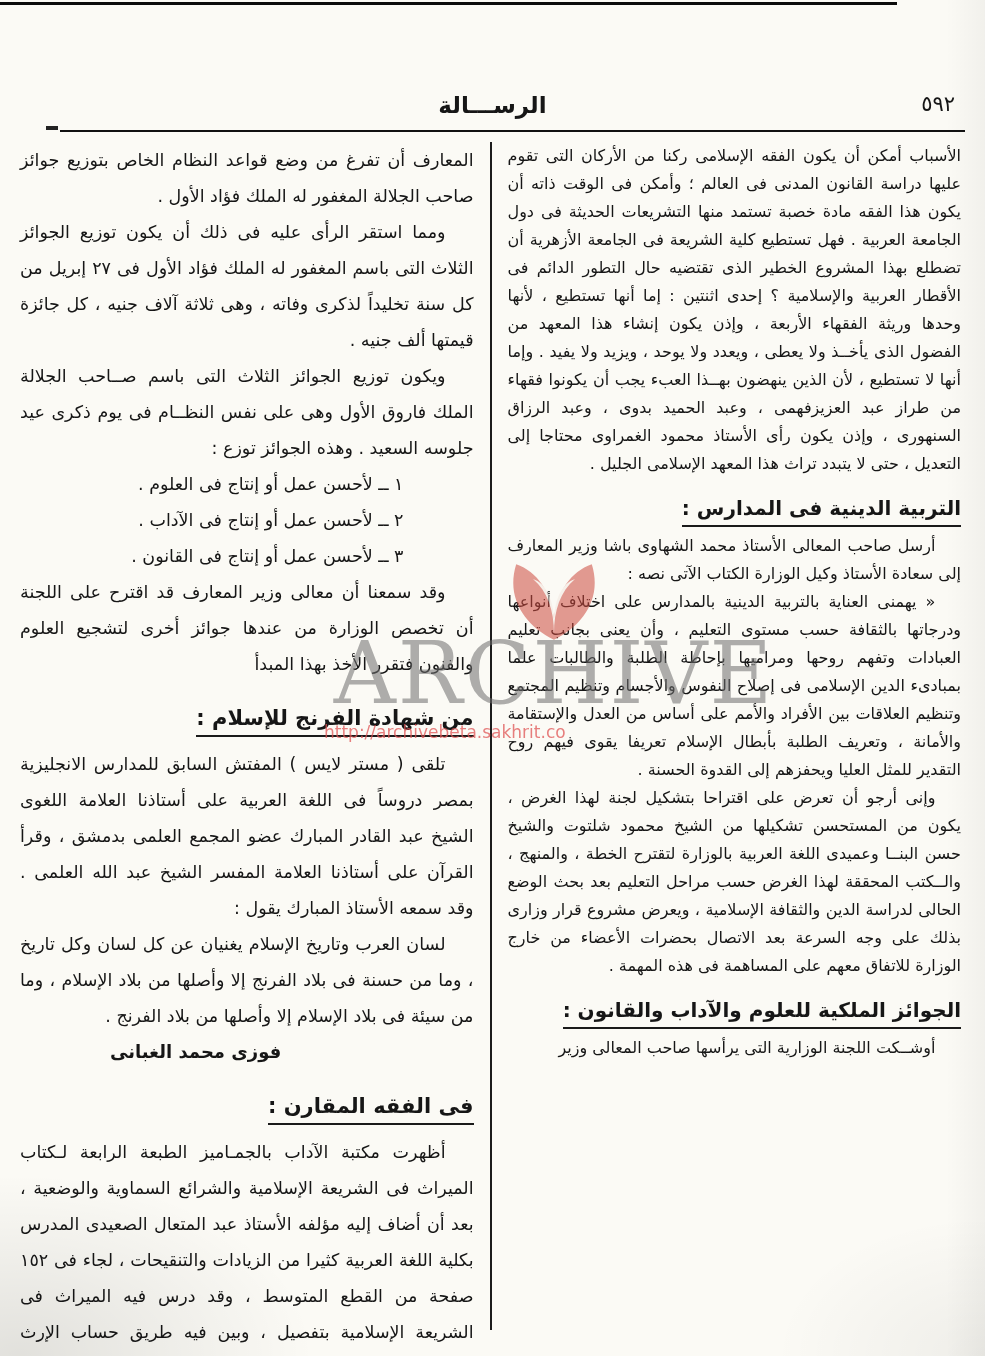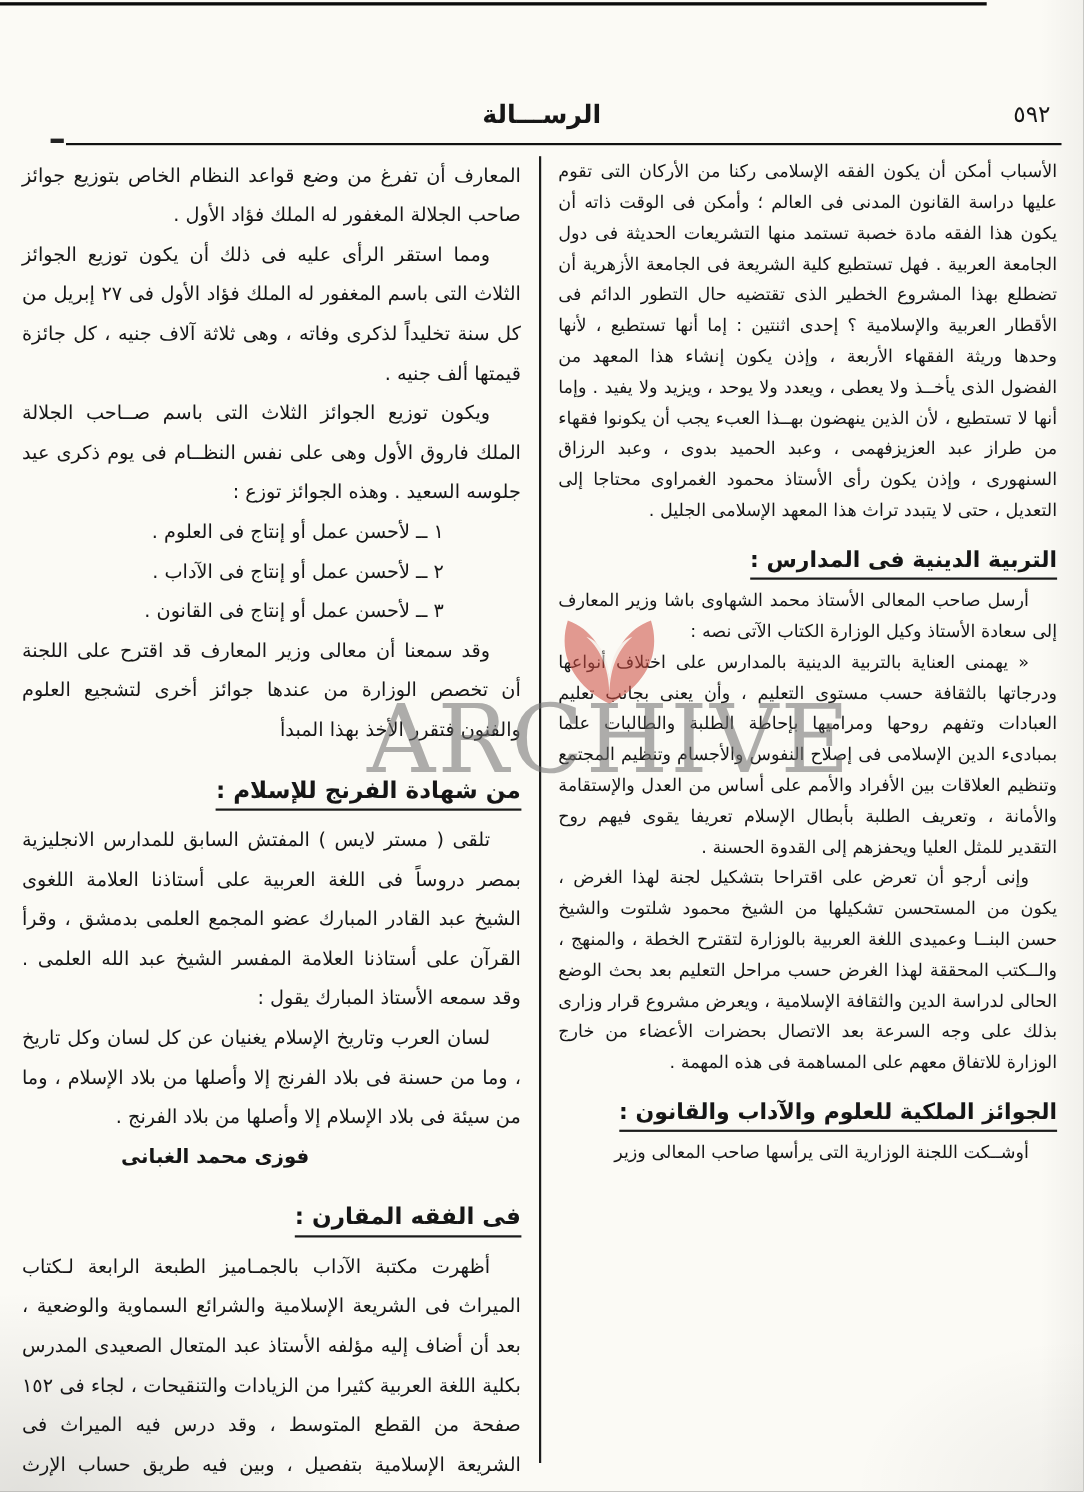--- a/index.html
+++ b/index.html
@@ -127,15 +127,16 @@
   </div>
 
   <div class="watermark">
     <div class="wm-logo">
       <svg viewBox="0 0 100 80" width="118" height="84" aria-hidden="true">
         <path d="M50 76 C22 62 4 36 14 4 C34 11 47 30 50 56 C53 30 66 11 86 4 C96 36 78 62 50 76 Z" fill="#cd4a3f"></path>
         <path d="M50 70 C50 48 44 30 30 18 C42 22 49 36 50 56 C51 36 58 22 70 18 C56 30 50 48 50 70 Z" fill="#f3e9e2"></path>
       </svg>
     </div>
     <div class="wm-text">ARCHIVE</div>
+    <div class="wm-url">http://archivebeta.sakhrit.co</div>
   </div>
 
 </div>
 
 </body></html>

